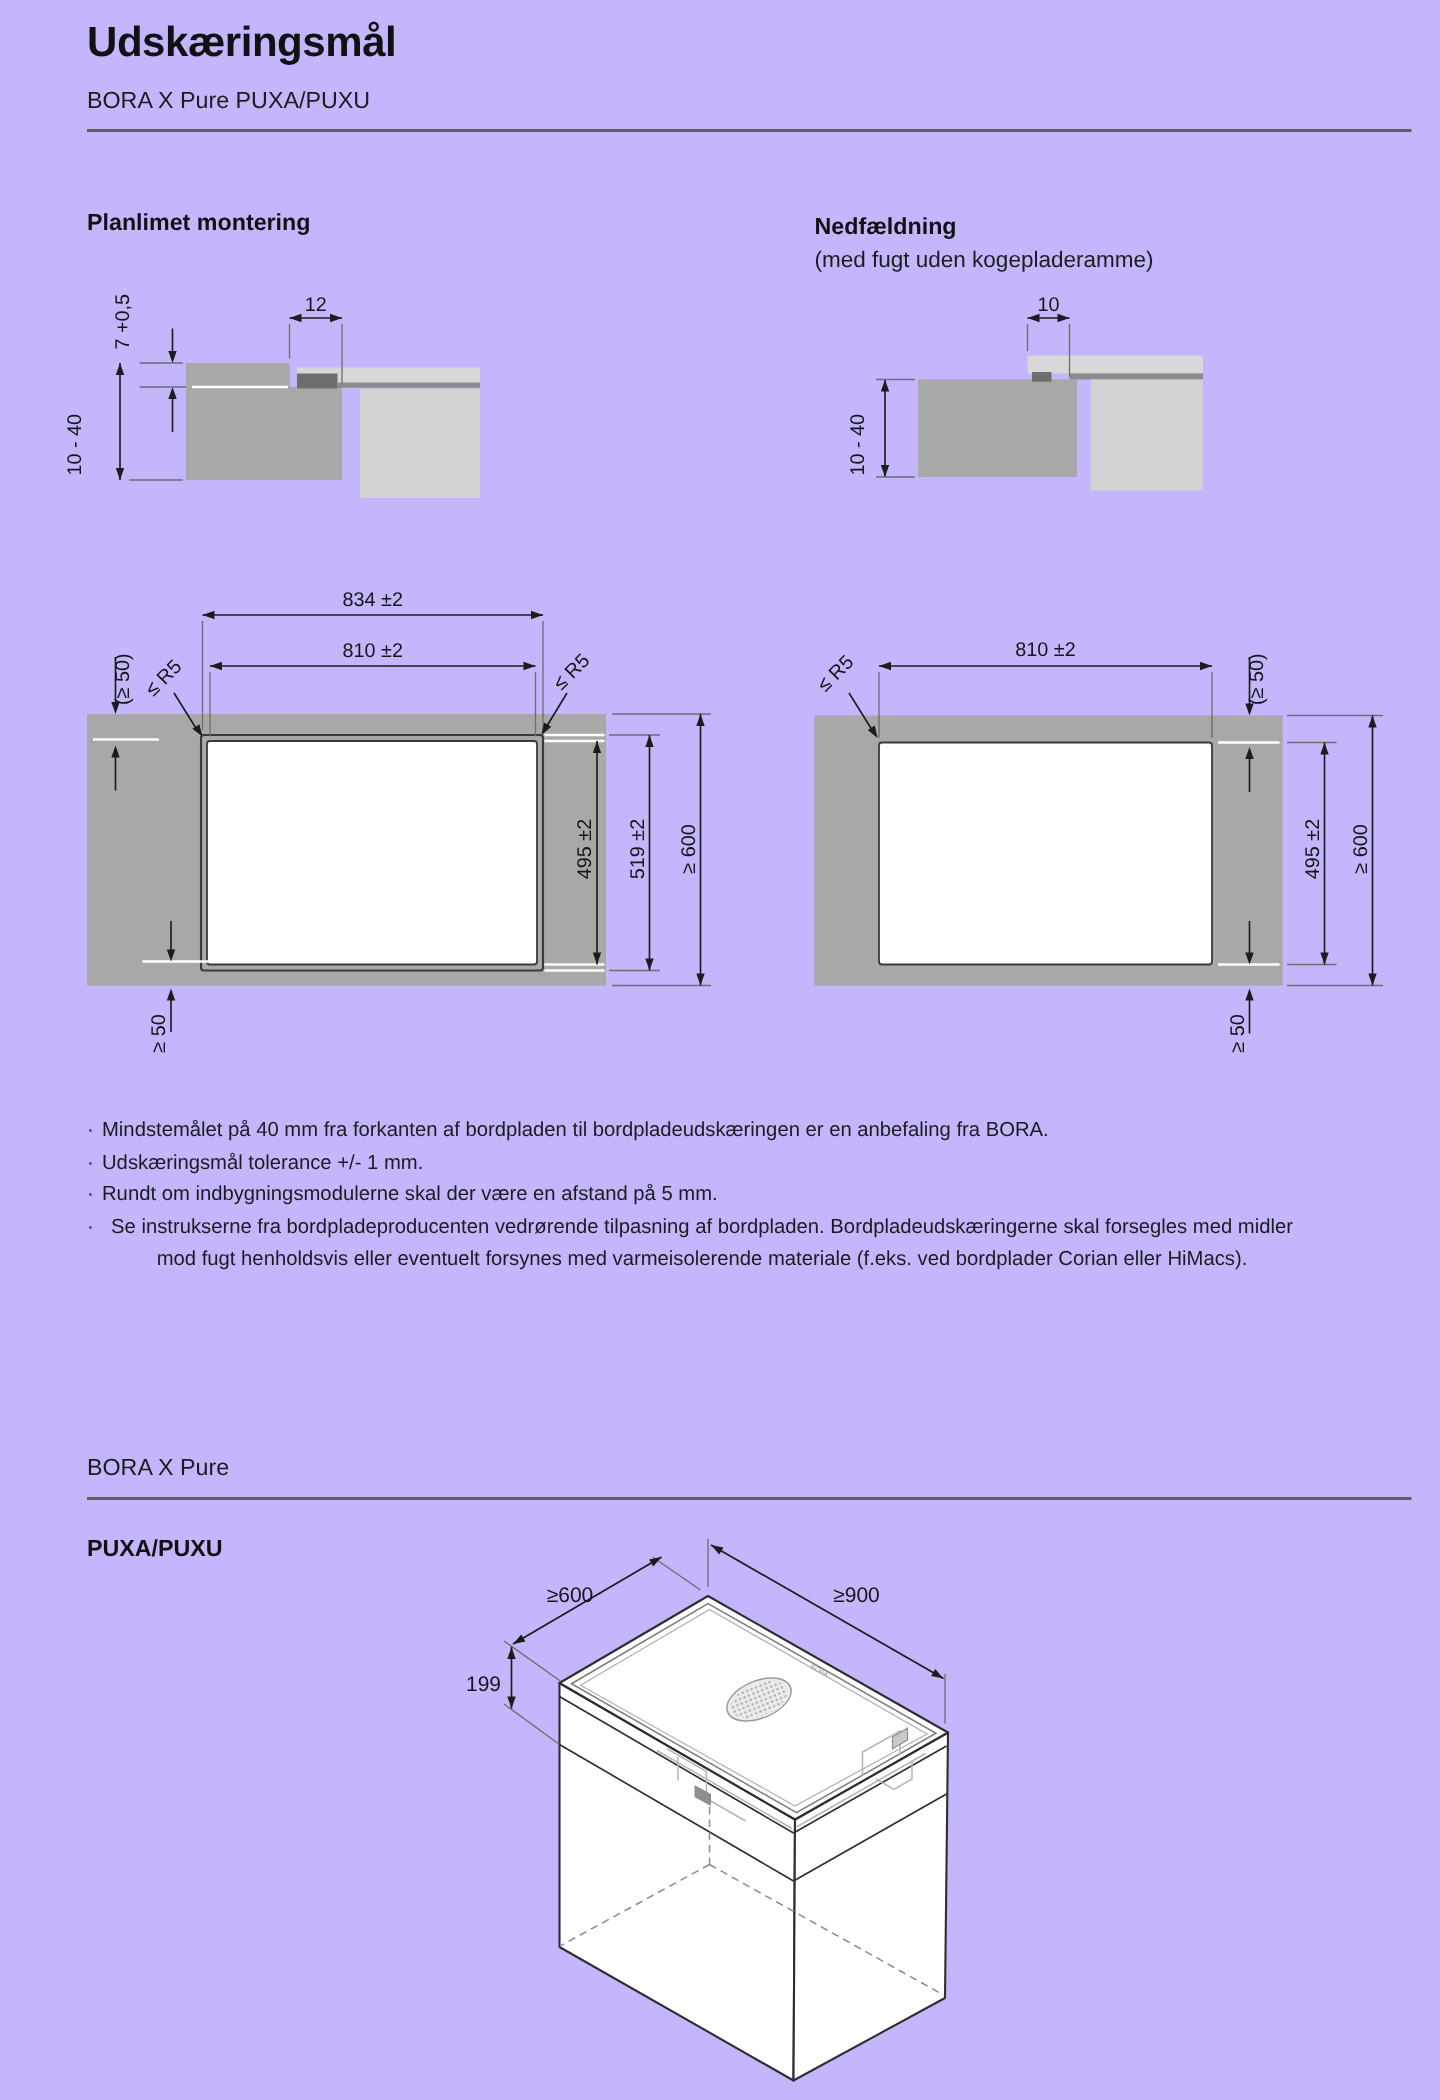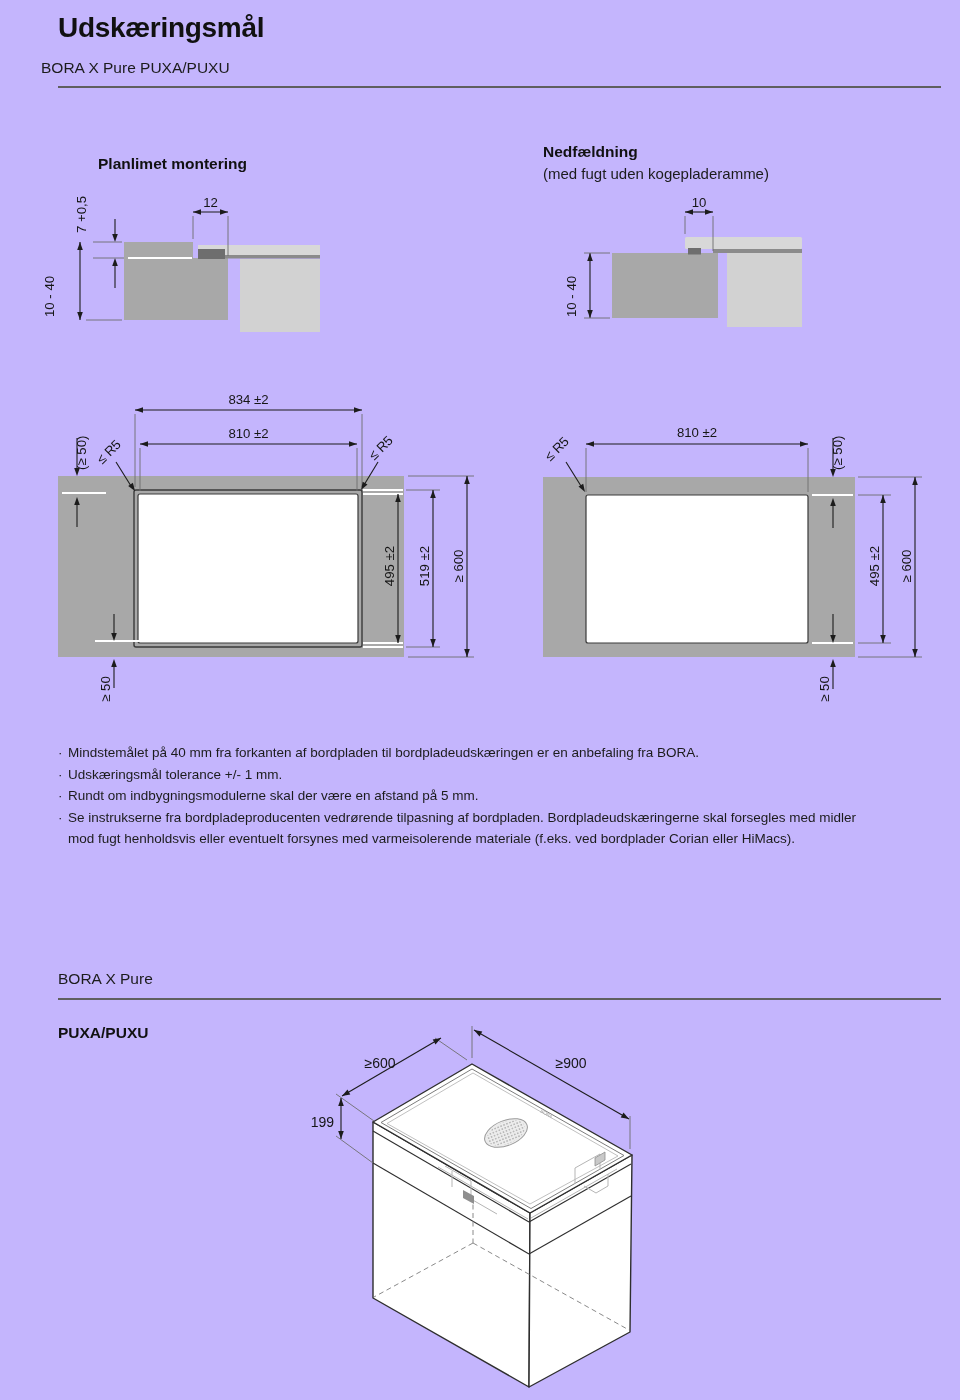--- a/index.html
+++ b/index.html
@@ -30,43 +30,43 @@
   .glassline2{stroke:#b0b0b0;stroke-width:0.8;fill:none;}
   .hw{stroke:#b5b5b5;stroke-width:1;fill:none;}
   .hidden-line{stroke:#8a8a8a;stroke-width:1;fill:none;stroke-dasharray:5 3.5;}
 </style>
 </head>
 <body>
 
 <div id="page">
 
   <div class="abs h1" style="left:58px;top:12px;">Udskæringsmål</div>
-  <div class="abs sub" style="left:41px;top:59px;">BORA X Pure PUXA/PUXU</div>
+  <div class="abs sub" style="left:58px;top:59px;">BORA X Pure PUXA/PUXU</div>
   <div class="abs rule" style="left:58px;top:86px;width:883px;"></div>
 
-  <div class="abs dtitle" style="left:58px;top:155px;margin-left:40px;">Planlimet montering</div>
+  <div class="abs dtitle" style="left:58px;top:140px;">Planlimet montering</div>
   <div class="abs dtitle" style="left:543px;top:143px;">Nedfældning</div>
   <div class="abs dsub" style="left:543px;top:165px;">(med fugt uden kogepladeramme)</div>
 
   <div class="abs" style="left:58px;top:742px;width:854px;">
     <div class="note-row">
       <span class="bullet">·</span>
       <span class="note-text">Mindstemålet på 40 mm fra forkanten af bordpladen til bordpladeudskæringen er en anbefaling fra BORA.</span>
     </div>
     <div class="note-row">
       <span class="bullet">·</span>
       <span class="note-text">Udskæringsmål tolerance +/- 1 mm.</span>
     </div>
     <div class="note-row">
       <span class="bullet">·</span>
       <span class="note-text">Rundt om indbygningsmodulerne skal der være en afstand på 5 mm.</span>
     </div>
     <div class="note-row">
       <span class="bullet">·</span>
-      <span class="note-text" style="max-width:800px;">Se instrukserne fra bordpladeproducenten vedrørende tilpasning af bordpladen. Bordpladeudskæringerne skal forsegles med midler mod fugt henholdsvis eller eventuelt forsynes med varmeisolerende materiale (f.eks. ved bordplader Corian eller HiMacs).</span>
+      <span class="note-text" style="max-width:800px;text-align:center;">Se instrukserne fra bordpladeproducenten vedrørende tilpasning af bordpladen. Bordpladeudskæringerne skal forsegles med midler mod fugt henholdsvis eller eventuelt forsynes med varmeisolerende materiale (f.eks. ved bordplader Corian eller HiMacs).</span>
     </div>
   </div>
 
   <div class="abs sub" style="left:58px;top:970px;">BORA X Pure</div>
   <div class="abs rule" style="left:58px;top:998px;width:883px;"></div>
   <div class="abs model" style="left:58px;top:1024px;">PUXA/PUXU</div>
 
   <svg width="960" height="1400" viewBox="0 0 960 1400">
     <defs>
       <pattern id="dots" width="3.2" height="3.2" patternUnits="userSpaceOnUse">

